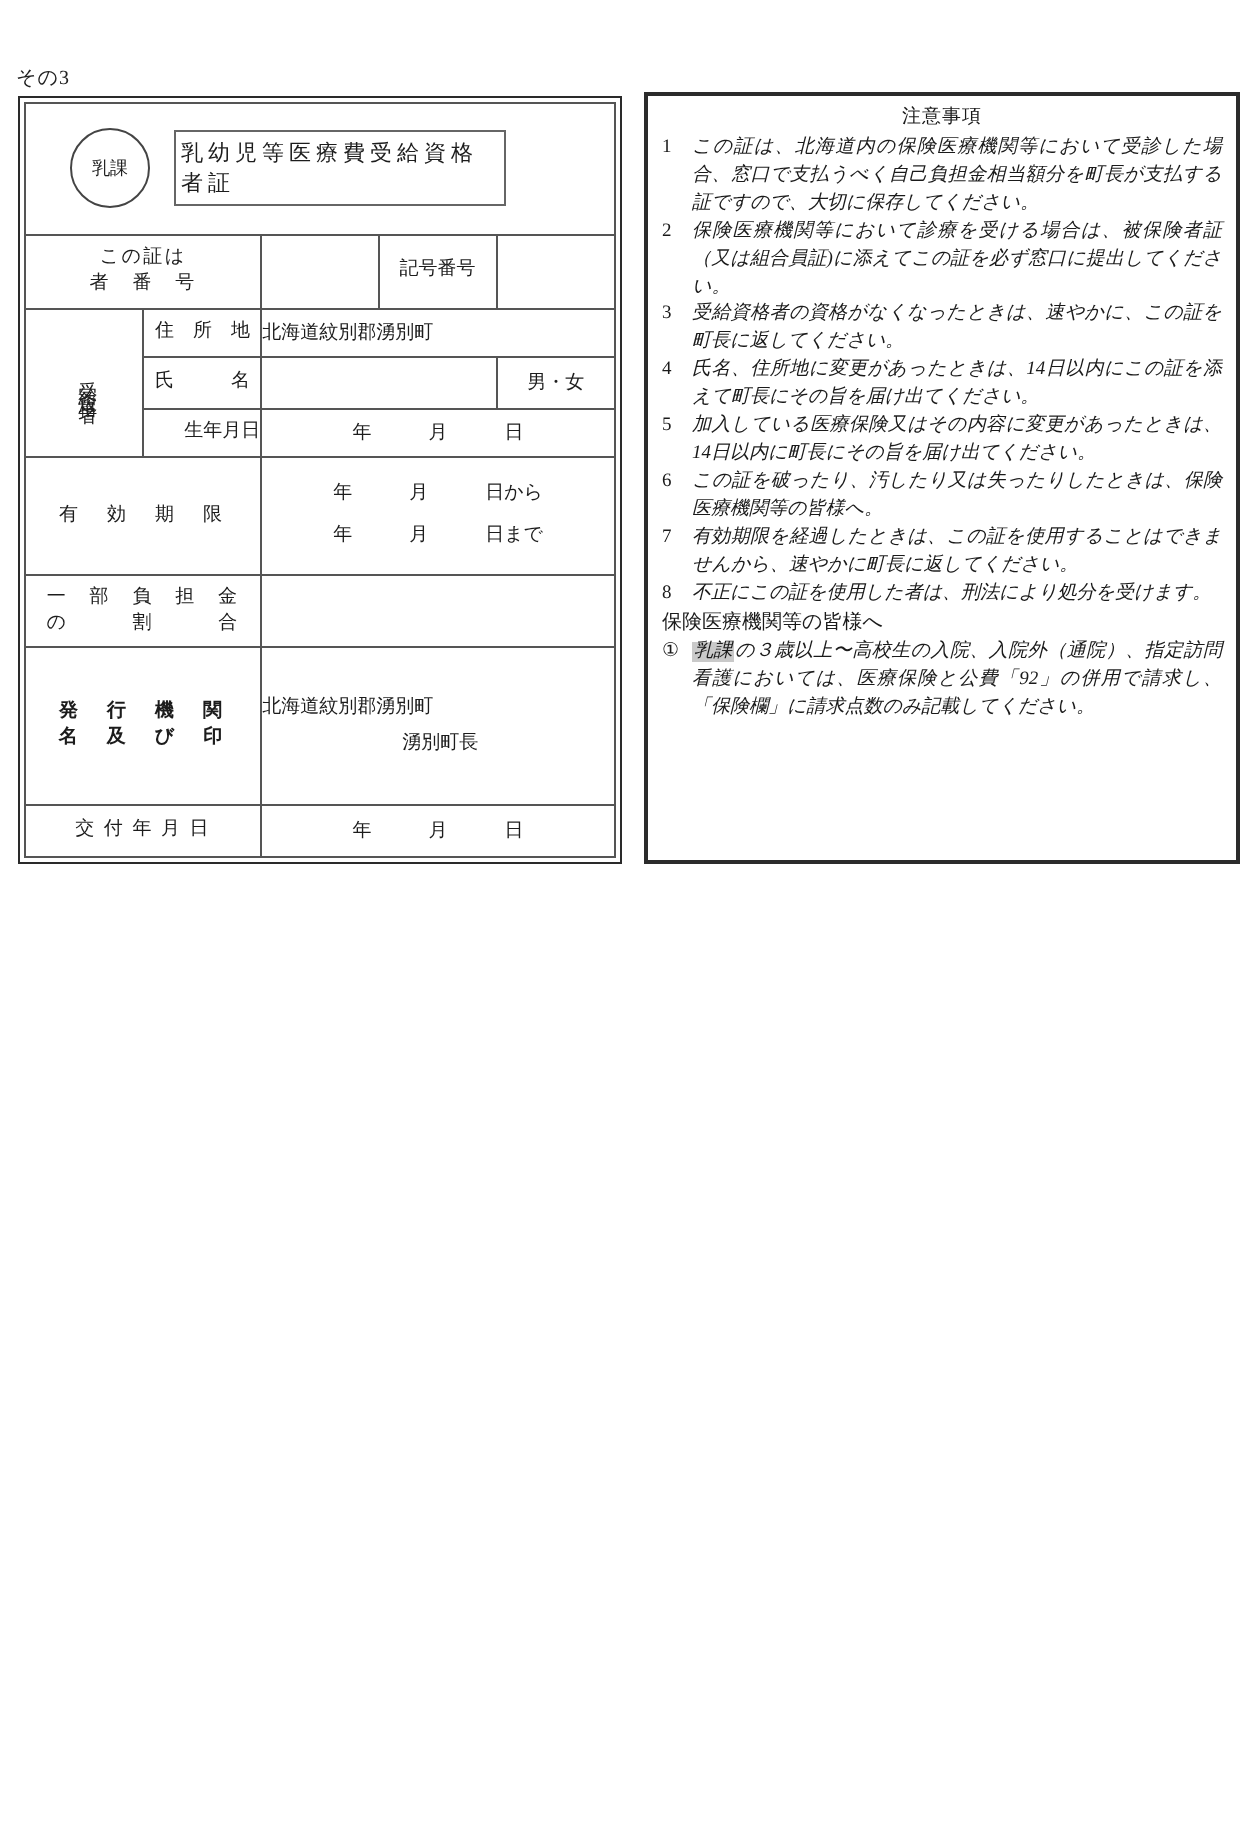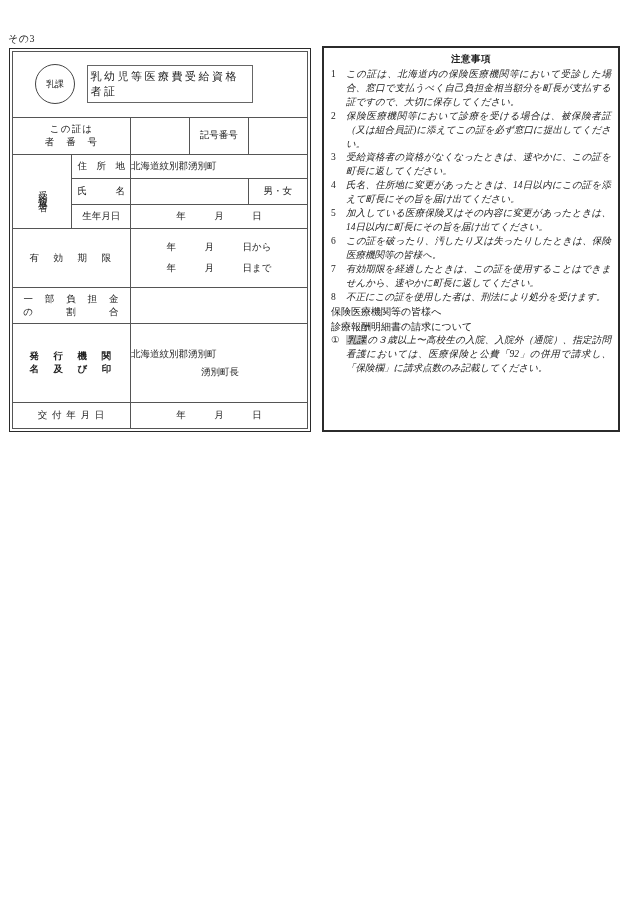--- a/index.html
+++ b/index.html
@@ -146,21 +146,21 @@
     width: 298px;
     height: 386px;
     border: 2px solid #2b2b2b;
     box-sizing: border-box;
     background: #fff;
     padding: 5px 7px 4px 7px;
   }
   .notes-title {
     text-align: center;
     font-size: 9.5px;
-    font-weight: bold;
+    font-weight: normal;
     letter-spacing: 0.5px;
     line-height: 1.45;
     margin-bottom: 1px;
   }
   .note-item {
     display: flex;
     font-size: 9.5px;
     line-height: 1.47;
     margin: 0;
   }
@@ -221,21 +221,21 @@
         <td colspan="3" class="val">北海道紋別郡湧別町</td>
       </tr>
 
       <tr>
         <td class="lbl" style="height:24px;">氏　　　名</td>
         <td colspan="2" class="val"></td>
         <td class="val val-c">男・女</td>
       </tr>
 
       <tr>
-        <td class="lbl" style="height:22px;">生年月日</td>
+        <td class="lbl" style="height:22px;text-align:right;">生年月日</td>
         <td colspan="3" class="val val-c">年　　　月　　　日</td>
       </tr>
 
       <tr>
         <td colspan="2" class="lbl lbl-sp" style="height:56px;">有　効　期　限</td>
         <td colspan="3" class="val val-c">
           <div style="line-height:2.2;">
             <div>年　　　月　　　日から</div>
             <div>年　　　月　　　日まで</div>
           </div>
@@ -297,18 +297,17 @@
       <div class="note-item">
         <span class="note-num">7</span>
         <span class="note-body">有効期限を経過したときは、この証を使用することはできませんから、速やかに町長に返してください。</span>
       </div>
       <div class="note-item">
         <span class="note-num">8</span>
         <span class="note-body">不正にこの証を使用した者は、刑法により処分を受けます。</span>
       </div>
     </div>
   <div class="note-plain">保険医療機関等の皆様へ</div>
-  <div class="note-plain">診療報酬明細書の請求について</div>
   <div class="note-item">
     <span class="note-num">①</span>
     <span class="note-body"><span class="hl">乳課</span><span>の３歳以上〜高校生の入院、入院外（通院）、指定訪問看護においては、医療保険と公費「92」の併用で請求し、「保険欄」に請求点数のみ記載してください。</span></span>
   </div>
 </div>
 
 </body></html>

